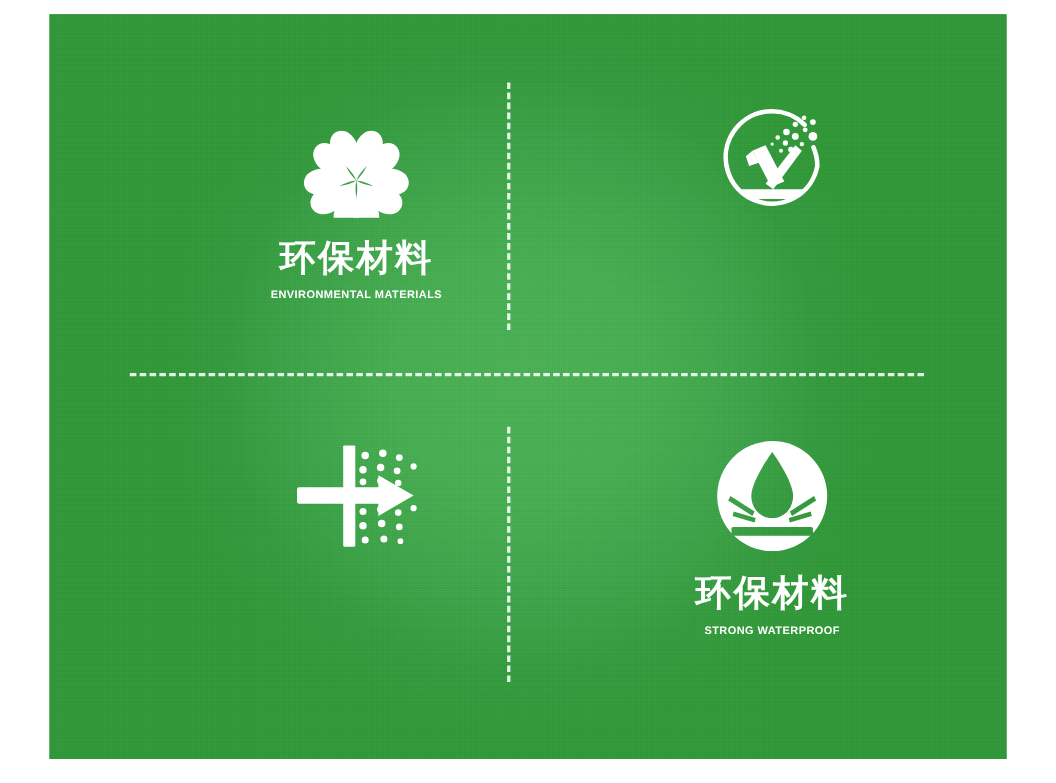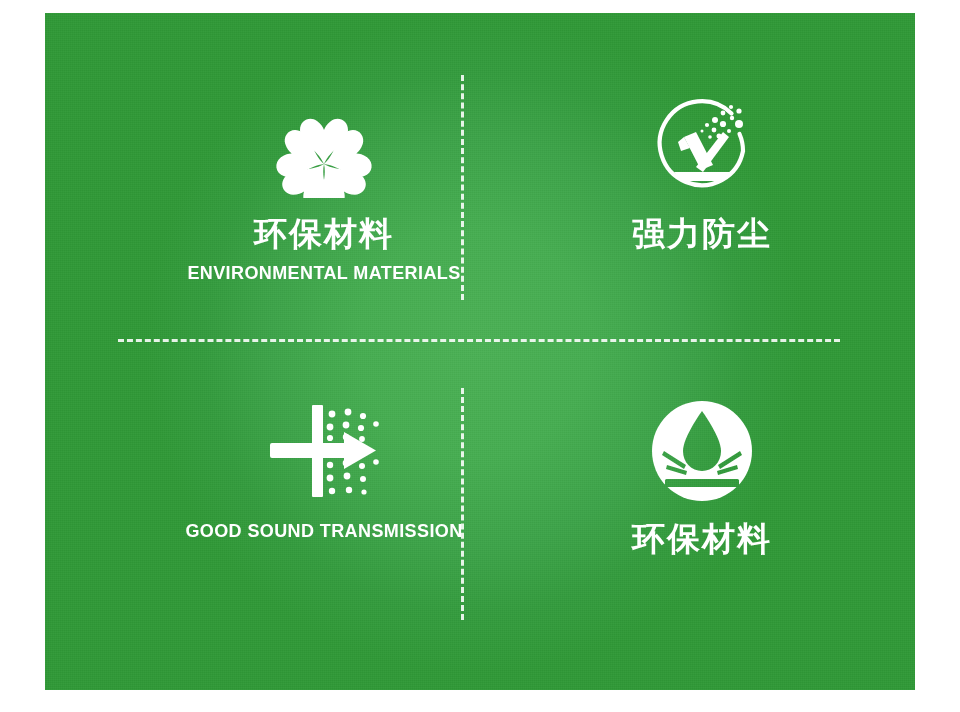--- a/index.html
+++ b/index.html
@@ -88,21 +88,21 @@
     color: #ffffff;
     font-size: 33px;
     font-weight: bold;
     letter-spacing: 2px;
     line-height: 1.25;
     margin-top: 6px;
     white-space: nowrap;
   }
   .subtitle-en {
     color: #ffffff;
-    font-size: 18px;
+    font-size: 10px;
     font-weight: bold;
     letter-spacing: 0.4px;
     margin-top: 9px;
     white-space: nowrap;
   }
 </style>
 </head>
 <body>
 
 <div id="panel">
@@ -173,21 +173,20 @@
           <circle cx="92" cy="20" r="2.6"></circle>
           <circle cx="63" cy="46" r="1.8"></circle>
           <circle cx="72" cy="45" r="2.5"></circle>
           <circle cx="82" cy="40" r="2.0"></circle>
           <circle cx="92" cy="33" r="4.0"></circle>
           <circle cx="55" cy="40" r="1.5"></circle>
           <circle cx="70" cy="52" r="1.7"></circle>
         </g>
       </svg>
     </div>
-    <div class="title-cn">强力防尘</div>
   </div>
 
   <div class="cell c3">
     <div class="icon-wrap">
       <svg width="120" height="104" viewBox="0 0 120 104" aria-hidden="true">
         <g fill="#ffffff">
 
           <rect x="48" y="6" width="11" height="92" rx="1"></rect>
 
           <rect x="6" y="44" width="84" height="15" rx="2"></rect>
@@ -213,21 +212,20 @@
           <circle cx="112" cy="63" r="2.8"></circle>
           <circle cx="66" cy="79" r="3.4"></circle>
           <circle cx="83" cy="77" r="3.4"></circle>
           <circle cx="99" cy="80" r="3.0"></circle>
           <circle cx="68" cy="92" r="3.2"></circle>
           <circle cx="85" cy="91" r="3.2"></circle>
           <circle cx="100" cy="93" r="2.6"></circle>
         </g>
       </svg>
     </div>
-    <div class="subtitle-en">GOOD SOUND TRANSMISSION</div>
   </div>
 
   <div class="cell c4">
     <div class="icon-wrap">
       <svg width="108" height="108" viewBox="0 0 108 108" aria-hidden="true">
         <defs>
           <mask id="wp-mask">
             <rect x="0" y="0" width="108" height="108" fill="#000"></rect>
             <circle cx="54" cy="54" r="50" fill="#fff"></circle>
 
@@ -243,15 +241,16 @@
             <path d="M 92,54 L 70,68 L 72,72 L 94,58 Z" fill="#000"></path>
             <path d="M 89,68 L 69,74 L 70,78 L 90,72 Z" fill="#000"></path>
 
             <rect x="17" y="82" width="74" height="8" rx="1.5" fill="#000"></rect>
           </mask>
         </defs>
         <rect x="0" y="0" width="108" height="108" fill="#ffffff" mask="url(#wp-mask)"></rect>
       </svg>
     </div>
     <div class="title-cn">环保材料</div>
+    <div class="subtitle-en">STRONG WATERPROOF</div>
   </div>
 
 </div>
 
 </body></html>

